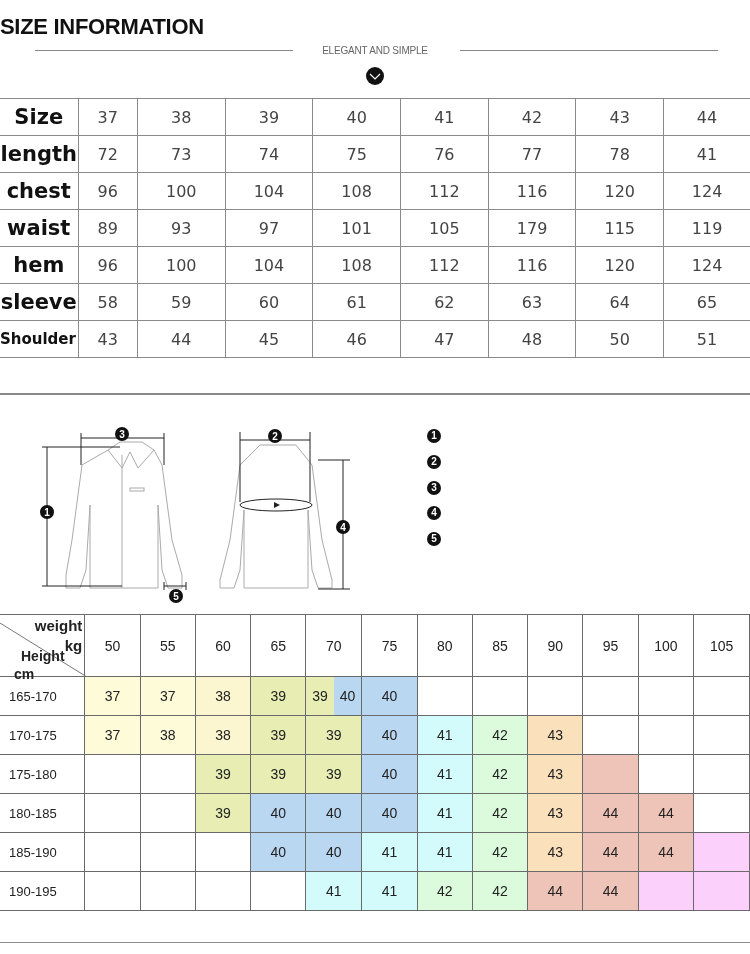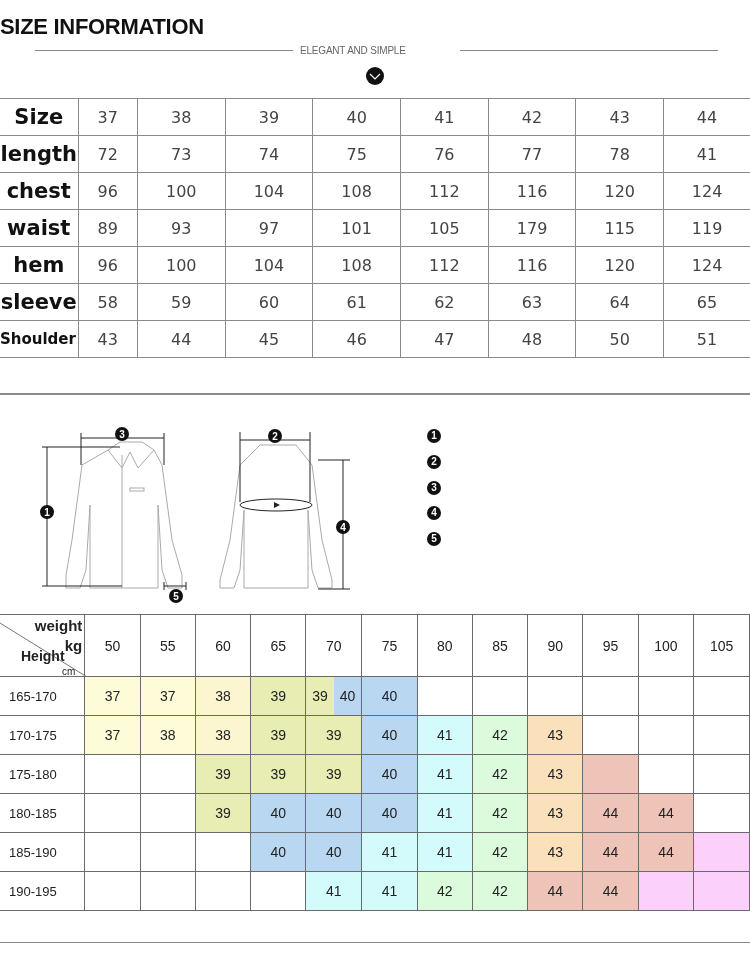--- a/index.html
+++ b/index.html
@@ -1,21 +1,21 @@
 <!DOCTYPE html>
 <html><head>
 <meta charset="utf-8">
 <style>
   * { margin:0; padding:0; box-sizing:border-box; }
   html, body { width:750px; height:954px; background:#ffffff; overflow:hidden; }
   body { position:relative; font-family:"Liberation Sans", sans-serif; color:#222; }
 
   .title { position:absolute; top:14px; left:0; width:660px; text-align:left; font-size:22px; font-weight:bold; color:#111; letter-spacing:-0.3px; }
   .subline { position:absolute; top:50px; height:1px; background:#888; }
-  .subtitle { position:absolute; top:45px; left:300px; width:150px; font-size:10px; color:#666; letter-spacing:-0.2px; }
+  .subtitle { position:absolute; top:45px; left:300px; width:150px; text-align:center; font-size:10px; color:#666; letter-spacing:-0.2px; }
   .chev { position:absolute; top:67px; left:366px; width:18px; height:18px; border-radius:50%; background:#111; }
   .chev svg { position:absolute; left:3px; top:4px; }
 
   table { border-collapse:collapse; position:absolute; }
   .size-table { top:98px; left:0; width:750px; }
   .size-table td { border:1px solid #8a8a8a; height:37px; text-align:center; font-size:16px; color:#444; font-family:"DejaVu Sans", sans-serif; }
   .size-table td.lbl { width:78px; font-weight:bold; color:#111; font-size:21px; font-family:"DejaVu Sans", sans-serif; border-left:none; text-align:center; white-space:nowrap; overflow:hidden; }
   .size-table td.lbl.small { font-size:15px; text-align:left; padding-left:0; }
   .size-table td:last-child { border-right:none; }
 
@@ -26,21 +26,21 @@
 
   .fit-table { top:614px; left:0; }
   .fit-table td { border:1px solid #6a6a6a; text-align:center; font-size:14px; color:#222; height:39px; }
   .fit-table tr.head td { height:62px; }
   .fit-table td.rl { width:87px; text-align:left; padding-left:9px; border-left:none; font-size:13px; }
   .fit-table td.c { width:57px; }
   .fit-table td.corner { position:relative; padding:0; }
   .corner .w1 { position:absolute; top:2px; right:2px; font-weight:bold; font-size:15px; }
   .corner .w2 { position:absolute; top:22px; right:2px; font-weight:bold; font-size:15px; }
   .corner .h1 { position:absolute; top:33px; left:21px; font-weight:bold; font-size:14px; }
-  .corner .h2 { position:absolute; top:51px; left:14px; font-weight:normal; font-size:10px;margin-left:48px; }
+  .corner .h2 { position:absolute; top:51px; left:14px; font-weight:bold; font-size:14px; }
   .corner svg { position:absolute; left:0; top:0; }
   .split { display:flex; height:100%; }
   .split span { flex:1; display:flex; align-items:center; justify-content:center; }
 
   .c-y1 { background:#fdfbd8; }
   .c-y2 { background:#fbf6cf; }
   .c-g  { background:#e7edb3; }
   .c-b  { background:#b9d7f1; }
   .c-cy { background:#d3fbfc; }
   .c-gr { background:#dbfbdc; }

